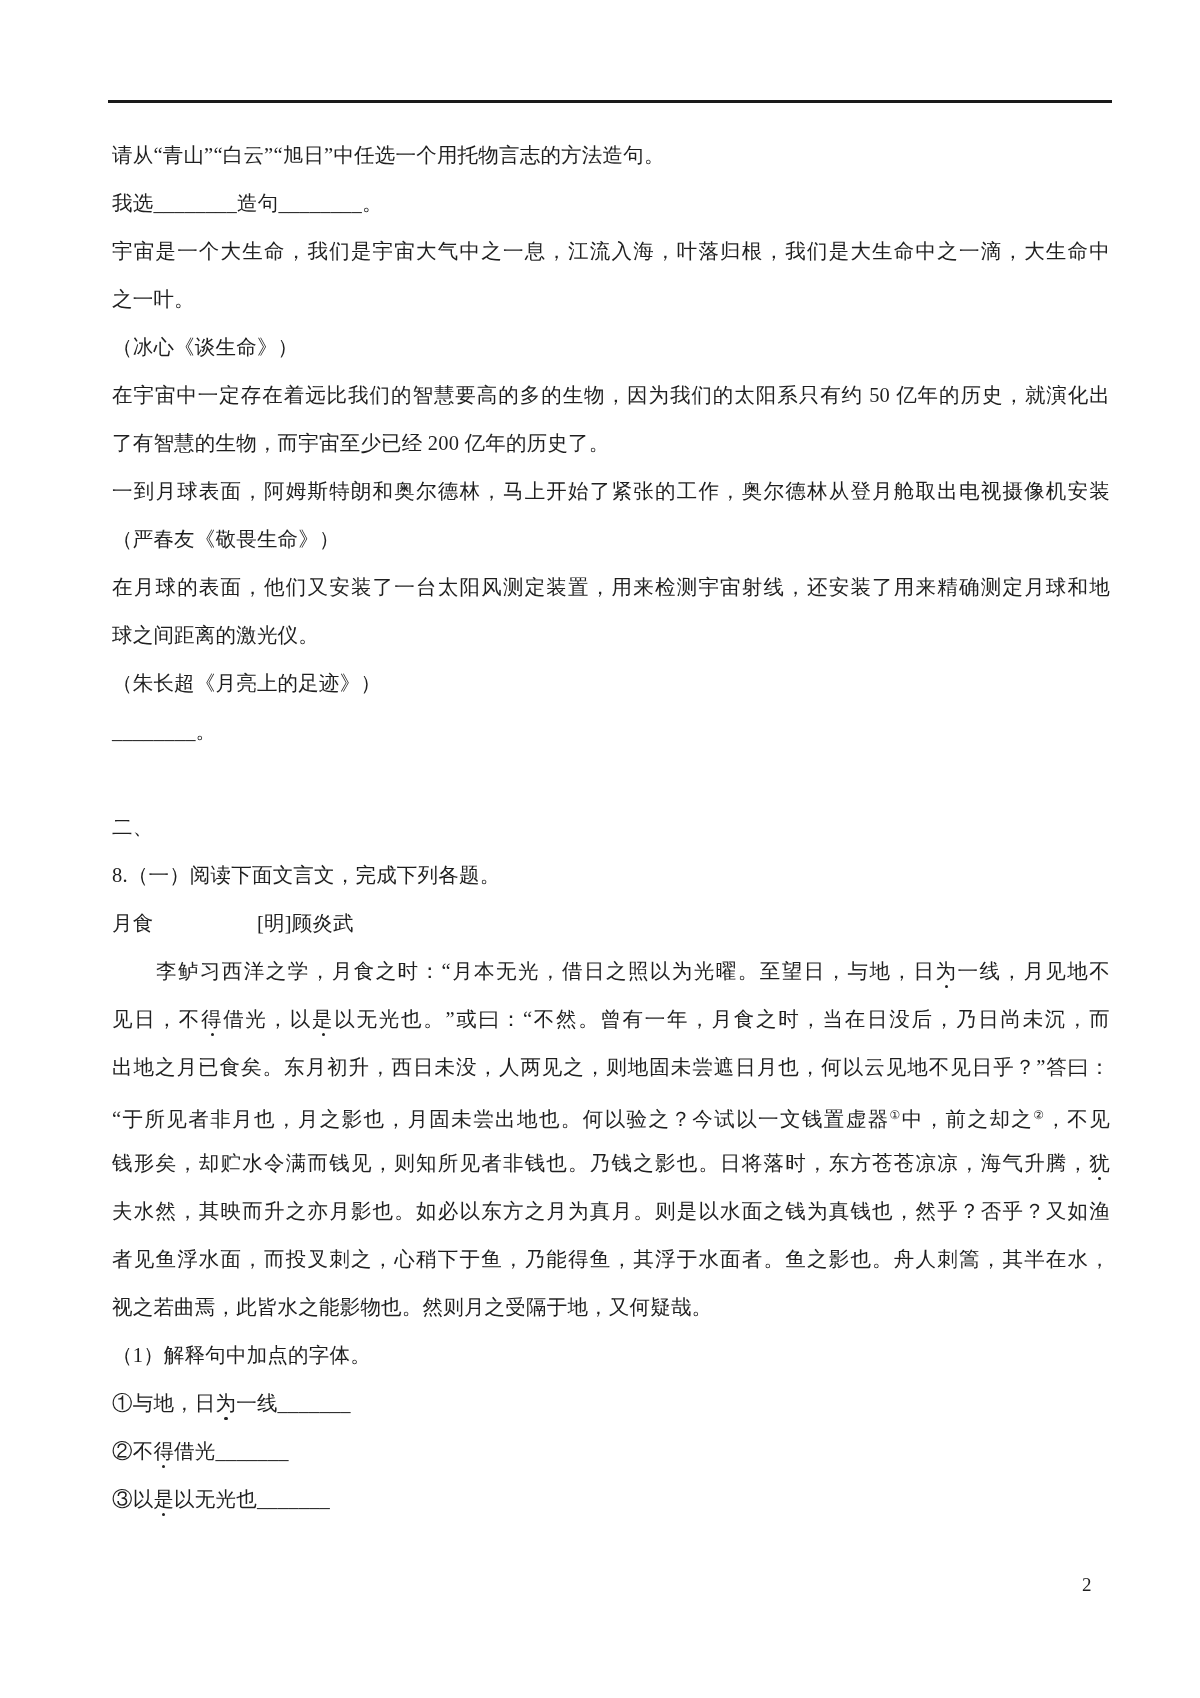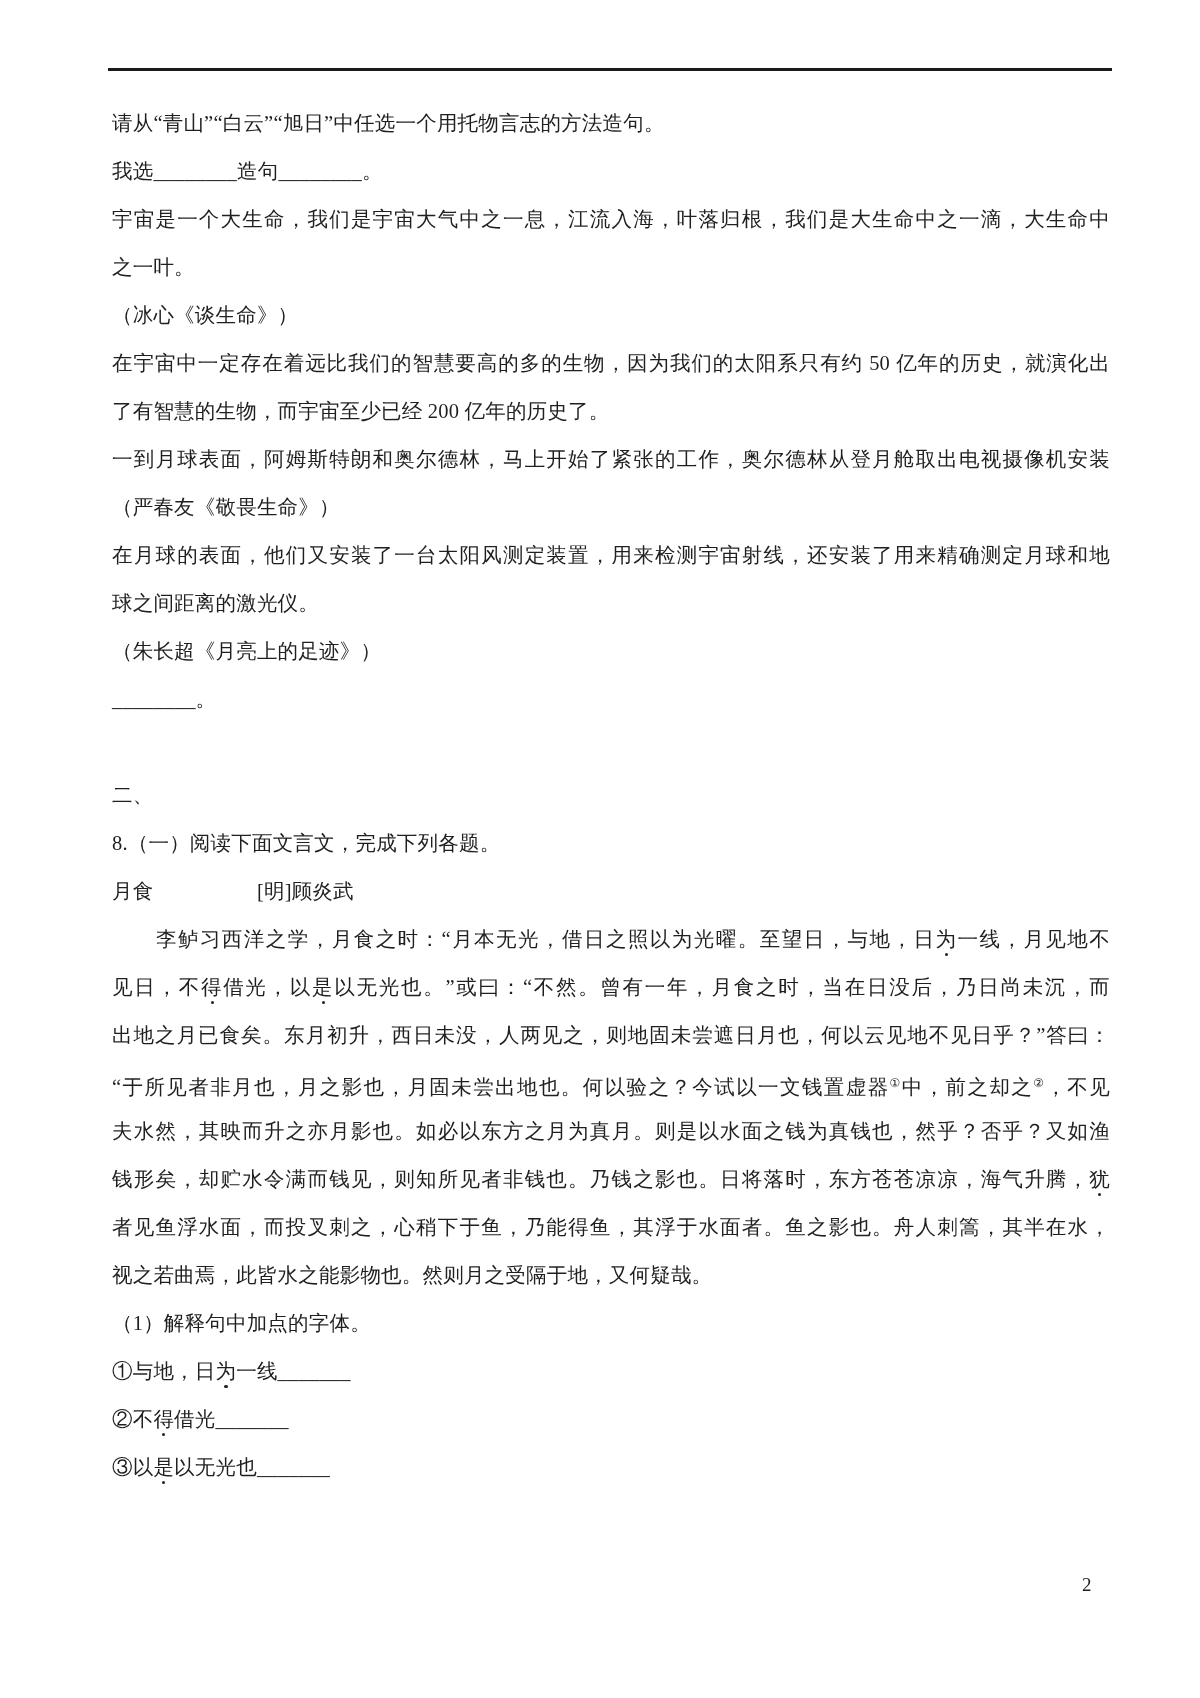--- a/index.html
+++ b/index.html
@@ -14,21 +14,21 @@
     background: #ffffff;
     overflow: hidden;
     font-family: "Liberation Serif", "DejaVu Serif", serif;
     color: #1f1f1f;
   }
   .doc {
     position: absolute;
     top: 0;
     left: 112px;
     width: 998px;
-    padding-top: 68px;
+    padding-top: 100px;
   }
   .rule {
     height: 3px;
     background: #1a1a1a;
     margin-left: -4px;
     margin-right: -2px;
     margin-bottom: 28px;
   }
   .line {
     height: 48px;
@@ -102,22 +102,22 @@
       <div class="line attr"><span class="tx">（朱长超《月亮上的足迹》）</span></div>
       <div class="line"><span class="tx">________</span><span class="tx">。</span></div>
       <div class="spacer"></div>
       <div class="line"><span class="tx">二、</span></div>
       <div class="line"><span class="tx">8.（一）阅读下面文言文，完成下列各题。</span></div>
       <div class="line center"><span class="tx">月食</span><span class="tx">　　　　　</span><span class="tx">[明]顾炎武</span></div>
       <div class="line j"><span class="tx">　　李鲈习西洋之学，月食之时：“月本无光，借日之照以为光曜。至望日，与地，日</span><span class="dt">为</span><span class="tx">一线，月见地不</span></div>
       <div class="line j"><span class="tx">见日，不</span><span class="dt">得</span><span class="tx">借光，以</span><span class="dt">是</span><span class="tx">以无光也。”或曰：“不然。曾有一年，月食之时，当在日没后，乃日尚未沉，而</span></div>
       <div class="line j"><span class="tx">出地之月已食矣。东月初升，西日未没，人两见之，则地固未尝遮日月也，何以云见地不见日乎？”答曰：</span></div>
       <div class="line j"><span class="tx">“于所见者非月也，月之影也，月固未尝出地也。何以验之？今试以一文钱置虚器</span><span class="sup">①</span><span class="tx">中，前之却之</span><span class="sup">②</span><span class="tx">，不见</span></div>
+      <div class="line j"><span class="tx">钱形矣，却贮水令满而钱见，则知所见者非钱也。乃钱之影也。日将落时，东方苍苍凉凉，海气升腾，</span><span class="dt">犹</span></div>
       <div class="line j"><span class="tx">夫水然，其映而升之亦月影也。如必以东方之月为真月。则是以水面之钱为真钱也，然乎？否乎？又如渔</span></div>
-      <div class="line j"><span class="tx">钱形矣，却贮水令满而钱见，则知所见者非钱也。乃钱之影也。日将落时，东方苍苍凉凉，海气升腾，</span><span class="dt">犹</span></div>
       <div class="line j"><span class="tx">者见鱼浮水面，而投叉刺之，心稍下于鱼，乃能得鱼，其浮于水面者。鱼之影也。</span><span class="ul">舟人刺篙，其半在水，</span></div>
       <div class="line"><span class="ul">视之若曲焉，</span><span class="tx">此皆水之能影物也。然则月之受隔于地，又何疑哉。</span></div>
       <div class="line"><span class="tx">（1）解释句中加点的字体。</span></div>
       <div class="line"><span class="tx">①与地，日</span><span class="dt">为</span><span class="tx">一线</span><span class="tx">_______</span></div>
       <div class="line"><span class="tx">②不</span><span class="dt">得</span><span class="tx">借光</span><span class="tx">_______</span></div>
       <div class="line"><span class="tx">③以</span><span class="dt">是</span><span class="tx">以无光也</span><span class="tx">_______</span></div>
     </div>
   <div class="page-number">2</div>
 </div>
 

